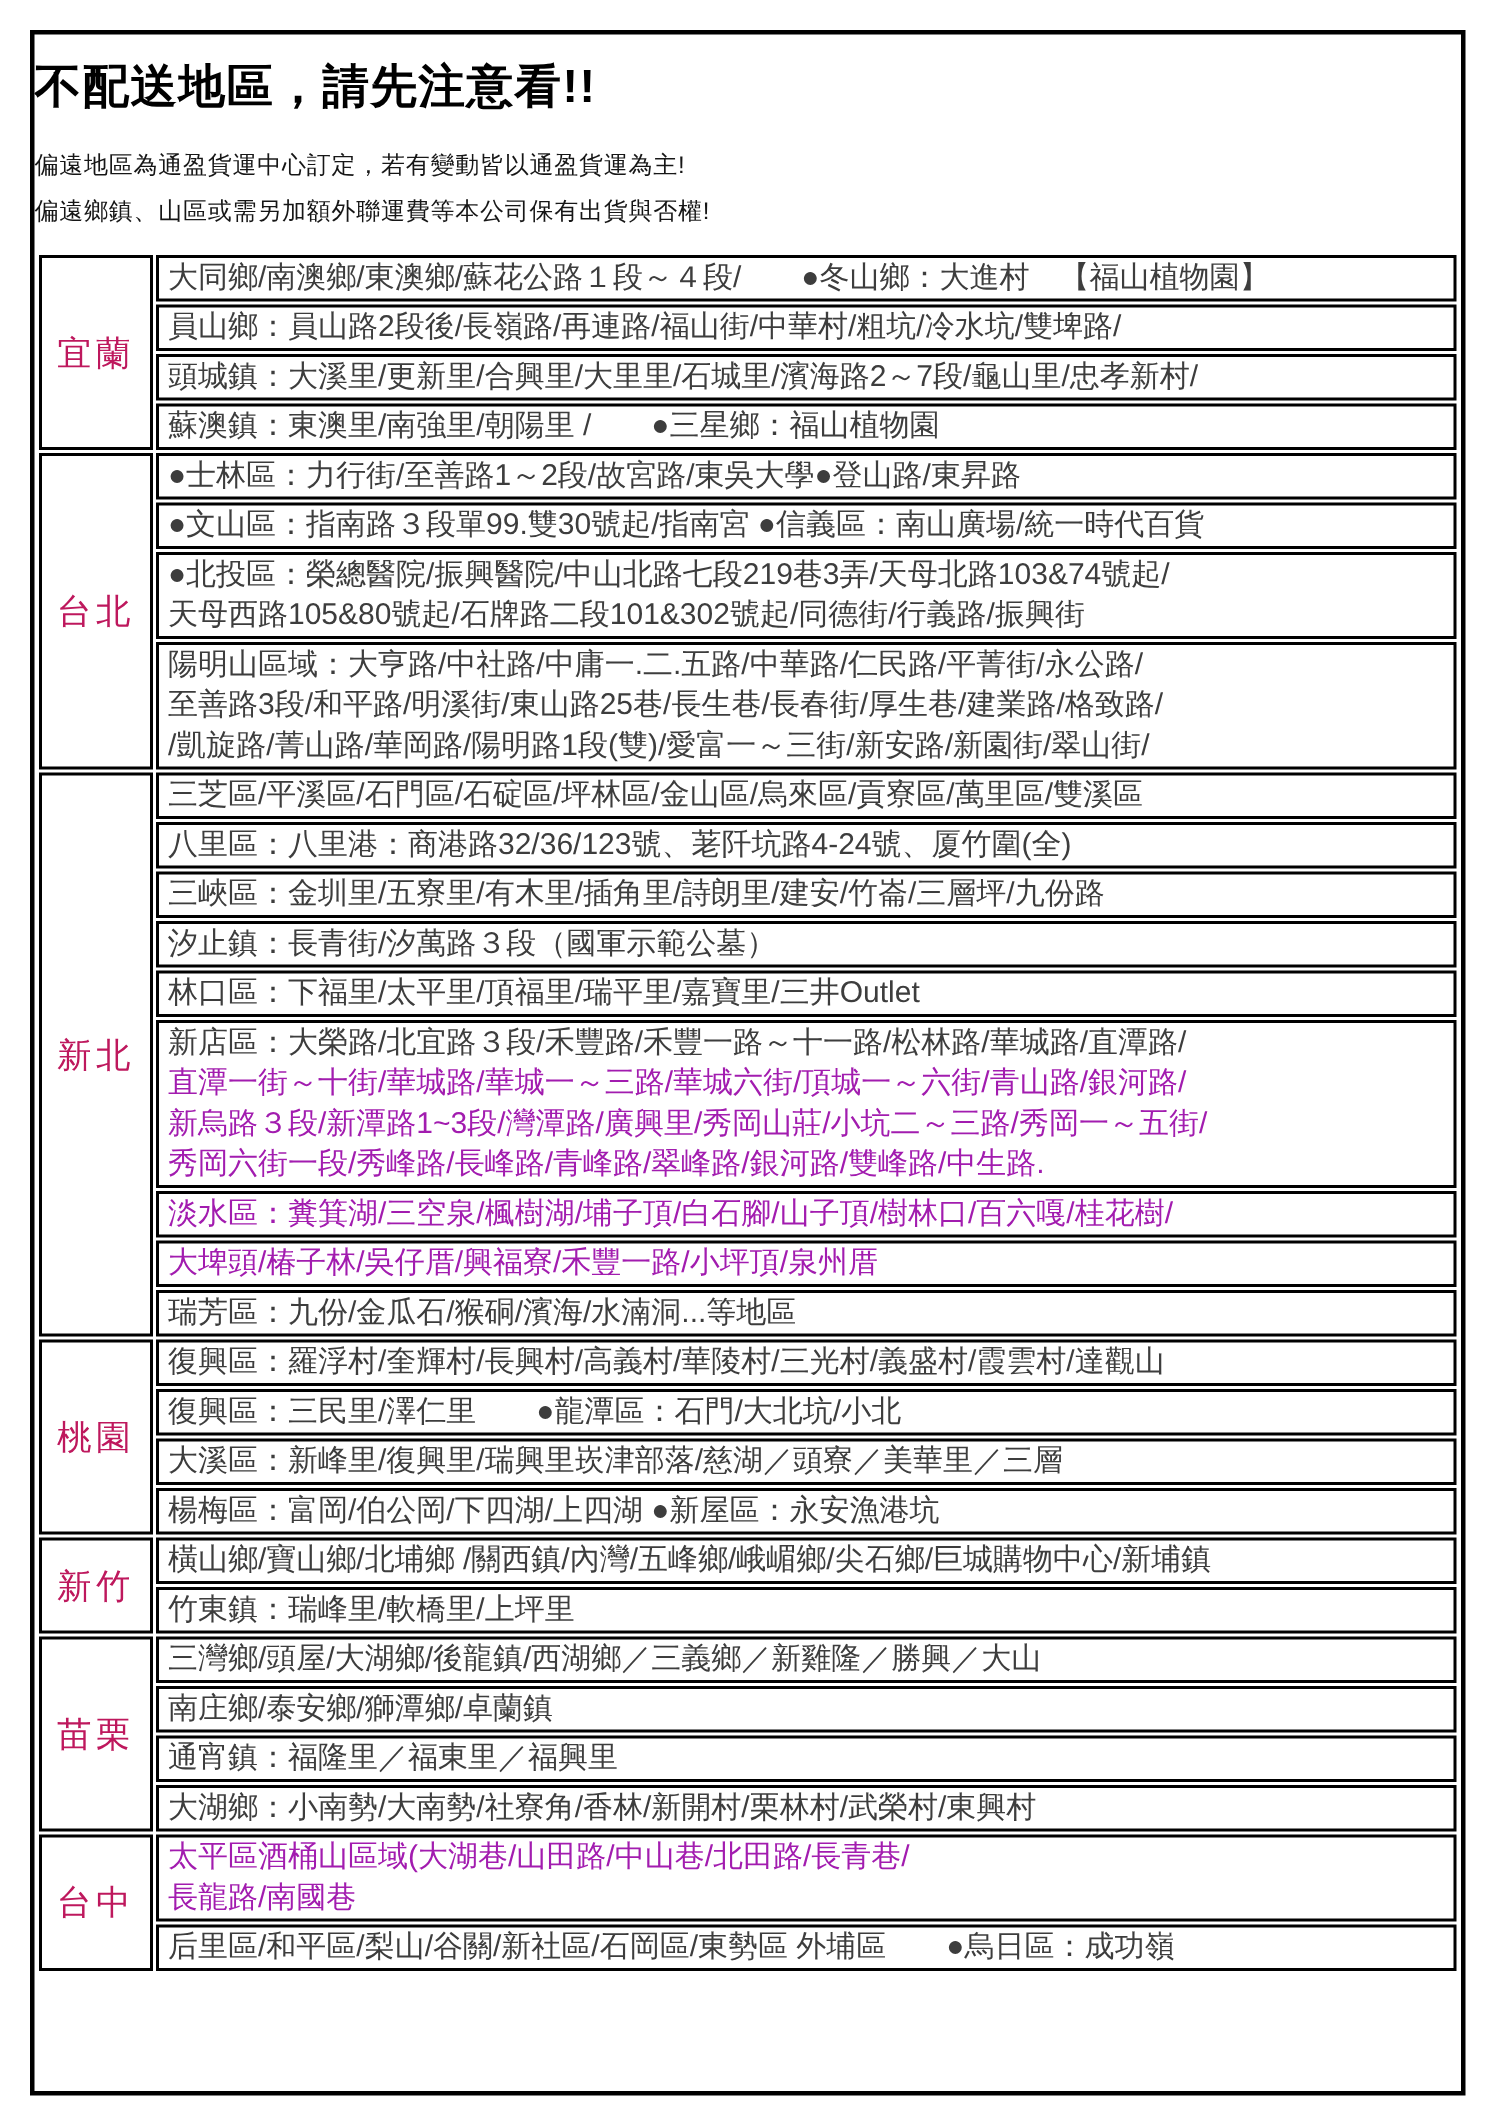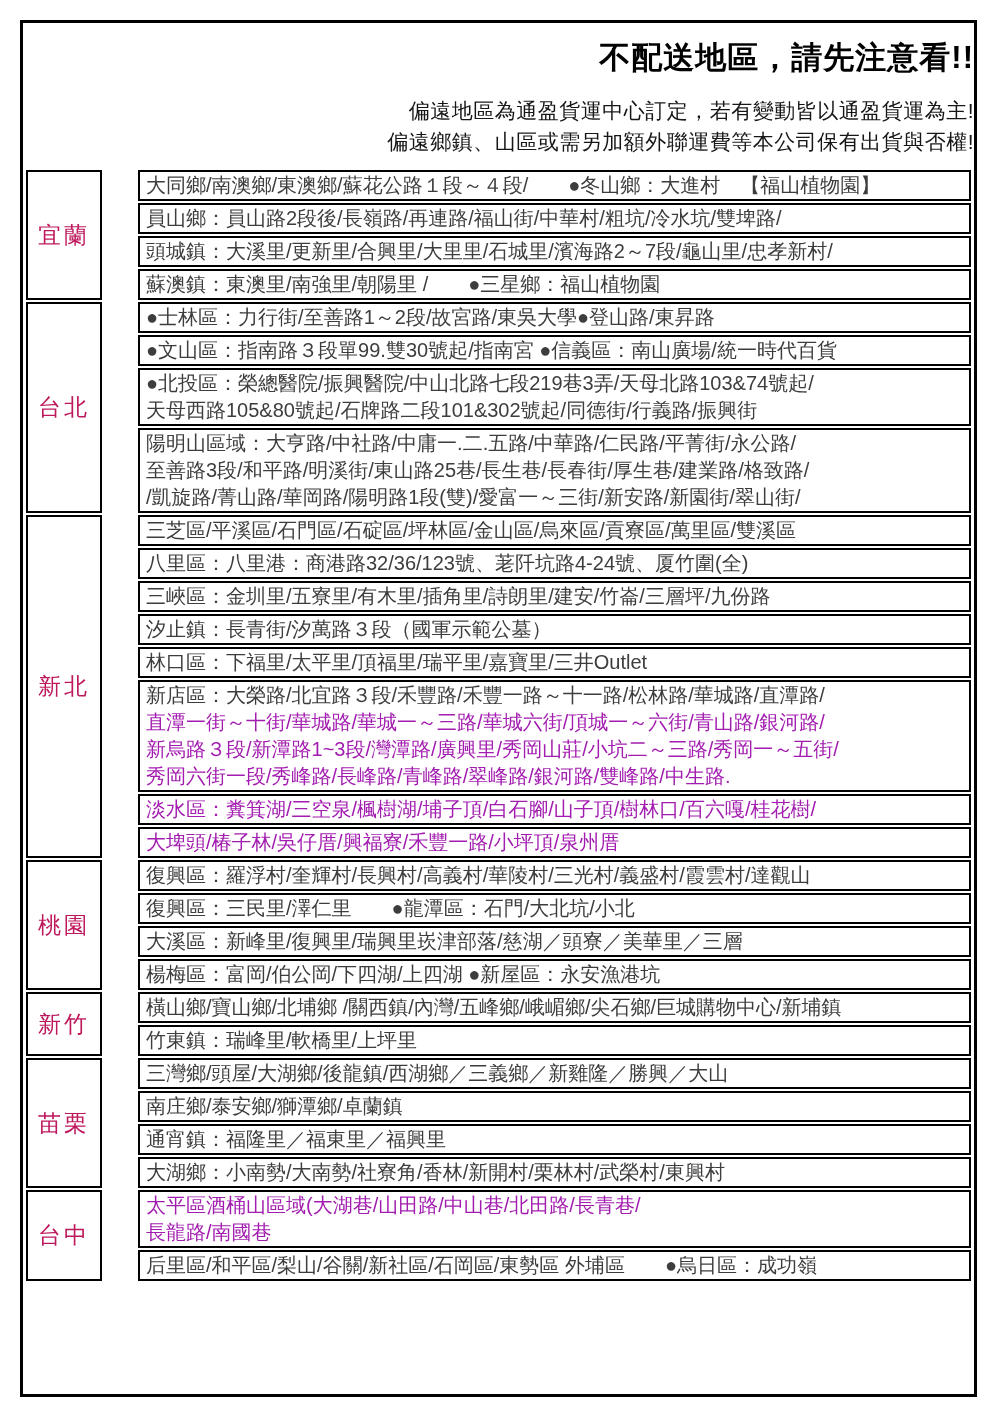--- a/index.html
+++ b/index.html
@@ -1,26 +1,26 @@
 <!DOCTYPE html>
 <html><head>
 <meta charset="utf-8">
 <style>
   html,body{margin:0;padding:0;background:#ffffff;}
   body{width:1000px;height:1414px;font-family:"Liberation Sans","DejaVu Sans",sans-serif;}
   .canvas{position:relative;width:1000px;height:1414px;background:#fff;overflow:hidden;}
   .frame{position:absolute;left:20px;top:20px;width:957px;height:1377px;border:3px solid #000;box-sizing:border-box;background:#fff;overflow:hidden;display:flex;flex-direction:column;}
-  .header{text-align:right;padding-top:8px;flex:0 0 auto;}
+  .header{text-align:left;padding-top:8px;flex:0 0 auto;}
   .title{font-size:31px;font-weight:bold;color:#000;letter-spacing:1px;margin:6px 0 16px 0;}
-  .sub{font-size:21px;color:#161616;line-height:31px;letter-spacing:0.5px;}
+  .sub{font-size:16px;color:#161616;line-height:31px;letter-spacing:0.5px;}
   .table{flex:1 1 auto;display:flex;flex-direction:column;gap:2px;padding:3px;margin-top:10px;}
   .section{display:flex;gap:2px;flex:0 0 auto;}
   .label-cell{width:76px;flex:0 0 76px;border:2px solid #000;box-sizing:border-box;display:flex;align-items:center;justify-content:center;font-size:23px;color:#be185d;letter-spacing:3px;background:#fff;}
   .rows{flex:1 1 auto;display:flex;flex-direction:column;gap:2px;min-width:0;}
-  .row{border:2px solid #000;box-sizing:border-box;padding:0 6px;background:#fff;margin-left:34px;}
+  .row{border:2px solid #000;box-sizing:border-box;padding:0 6px;background:#fff;}
   .line{display:block;font-size:20px;line-height:27px;color:#3d3d3d;white-space:nowrap;overflow:hidden;}
   .line.bold{font-weight:normal;color:#a21caf;}
 </style>
 </head>
 <body>
 
 <div class="canvas">
   <div class="frame">
     <div class="header">
       <div class="title">不配送地區，請先注意看!!</div>
@@ -88,20 +88,23 @@
               <span class="line bold">直潭一街～十街/華城路/華城一～三路/華城六街/頂城一～六街/青山路/銀河路/</span>
               <span class="line bold">新烏路３段/新潭路1~3段/灣潭路/廣興里/秀岡山莊/小坑二～三路/秀岡一～五街/</span>
               <span class="line bold">秀岡六街一段/秀峰路/長峰路/青峰路/翠峰路/銀河路/雙峰路/中生路.</span>
             </div>
             <div class="row">
               <span class="line bold">淡水區：糞箕湖/三空泉/楓樹湖/埔子頂/白石腳/山子頂/樹林口/百六嘎/桂花樹/</span>
             </div>
             <div class="row">
               <span class="line bold">大埤頭/椿子林/吳仔厝/興福寮/禾豐一路/小坪頂/泉州厝</span>
             </div>
+            <div class="row">
+              <span class="line">瑞芳區：九份/金瓜石/猴硐/濱海/水湳洞...等地區</span>
+            </div>
           </div>
         </div>
         <div class="section">
           <div class="label-cell">桃園</div>
           <div class="rows">
             <div class="row">
               <span class="line">復興區：羅浮村/奎輝村/長興村/高義村/華陵村/三光村/義盛村/霞雲村/達觀山</span>
             </div>
             <div class="row">
               <span class="line">復興區：三民里/澤仁里　　●龍潭區：石門/大北坑/小北</span>

